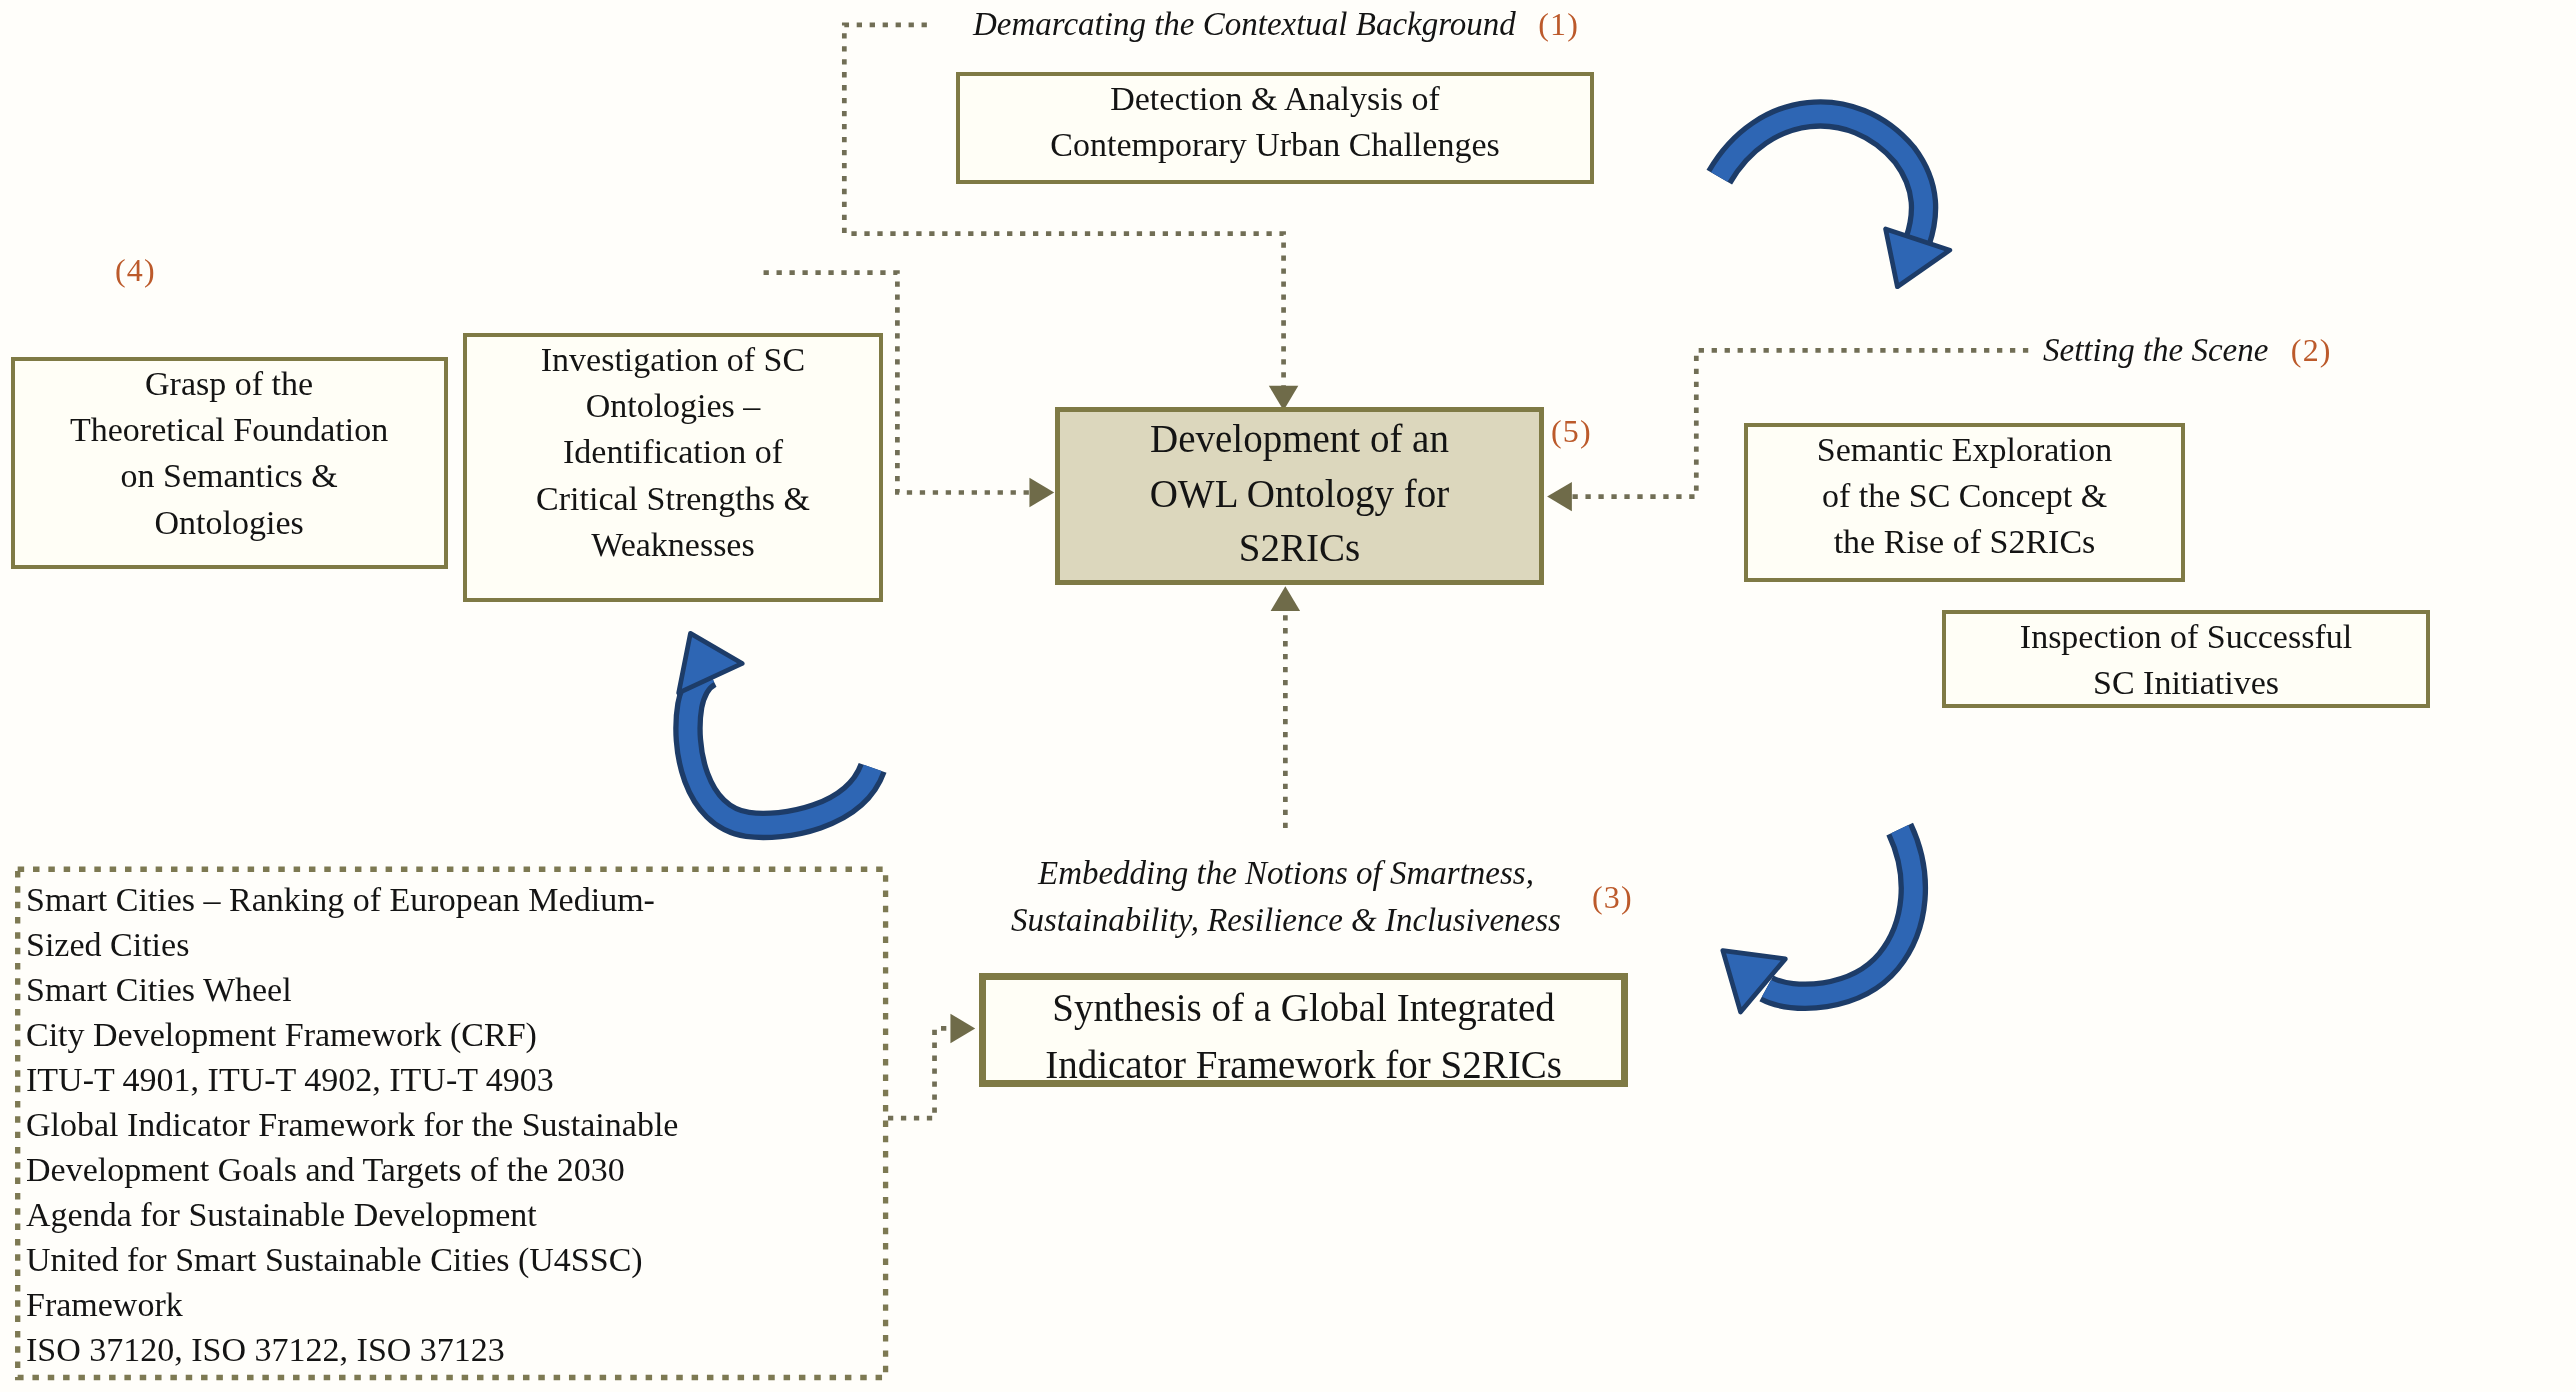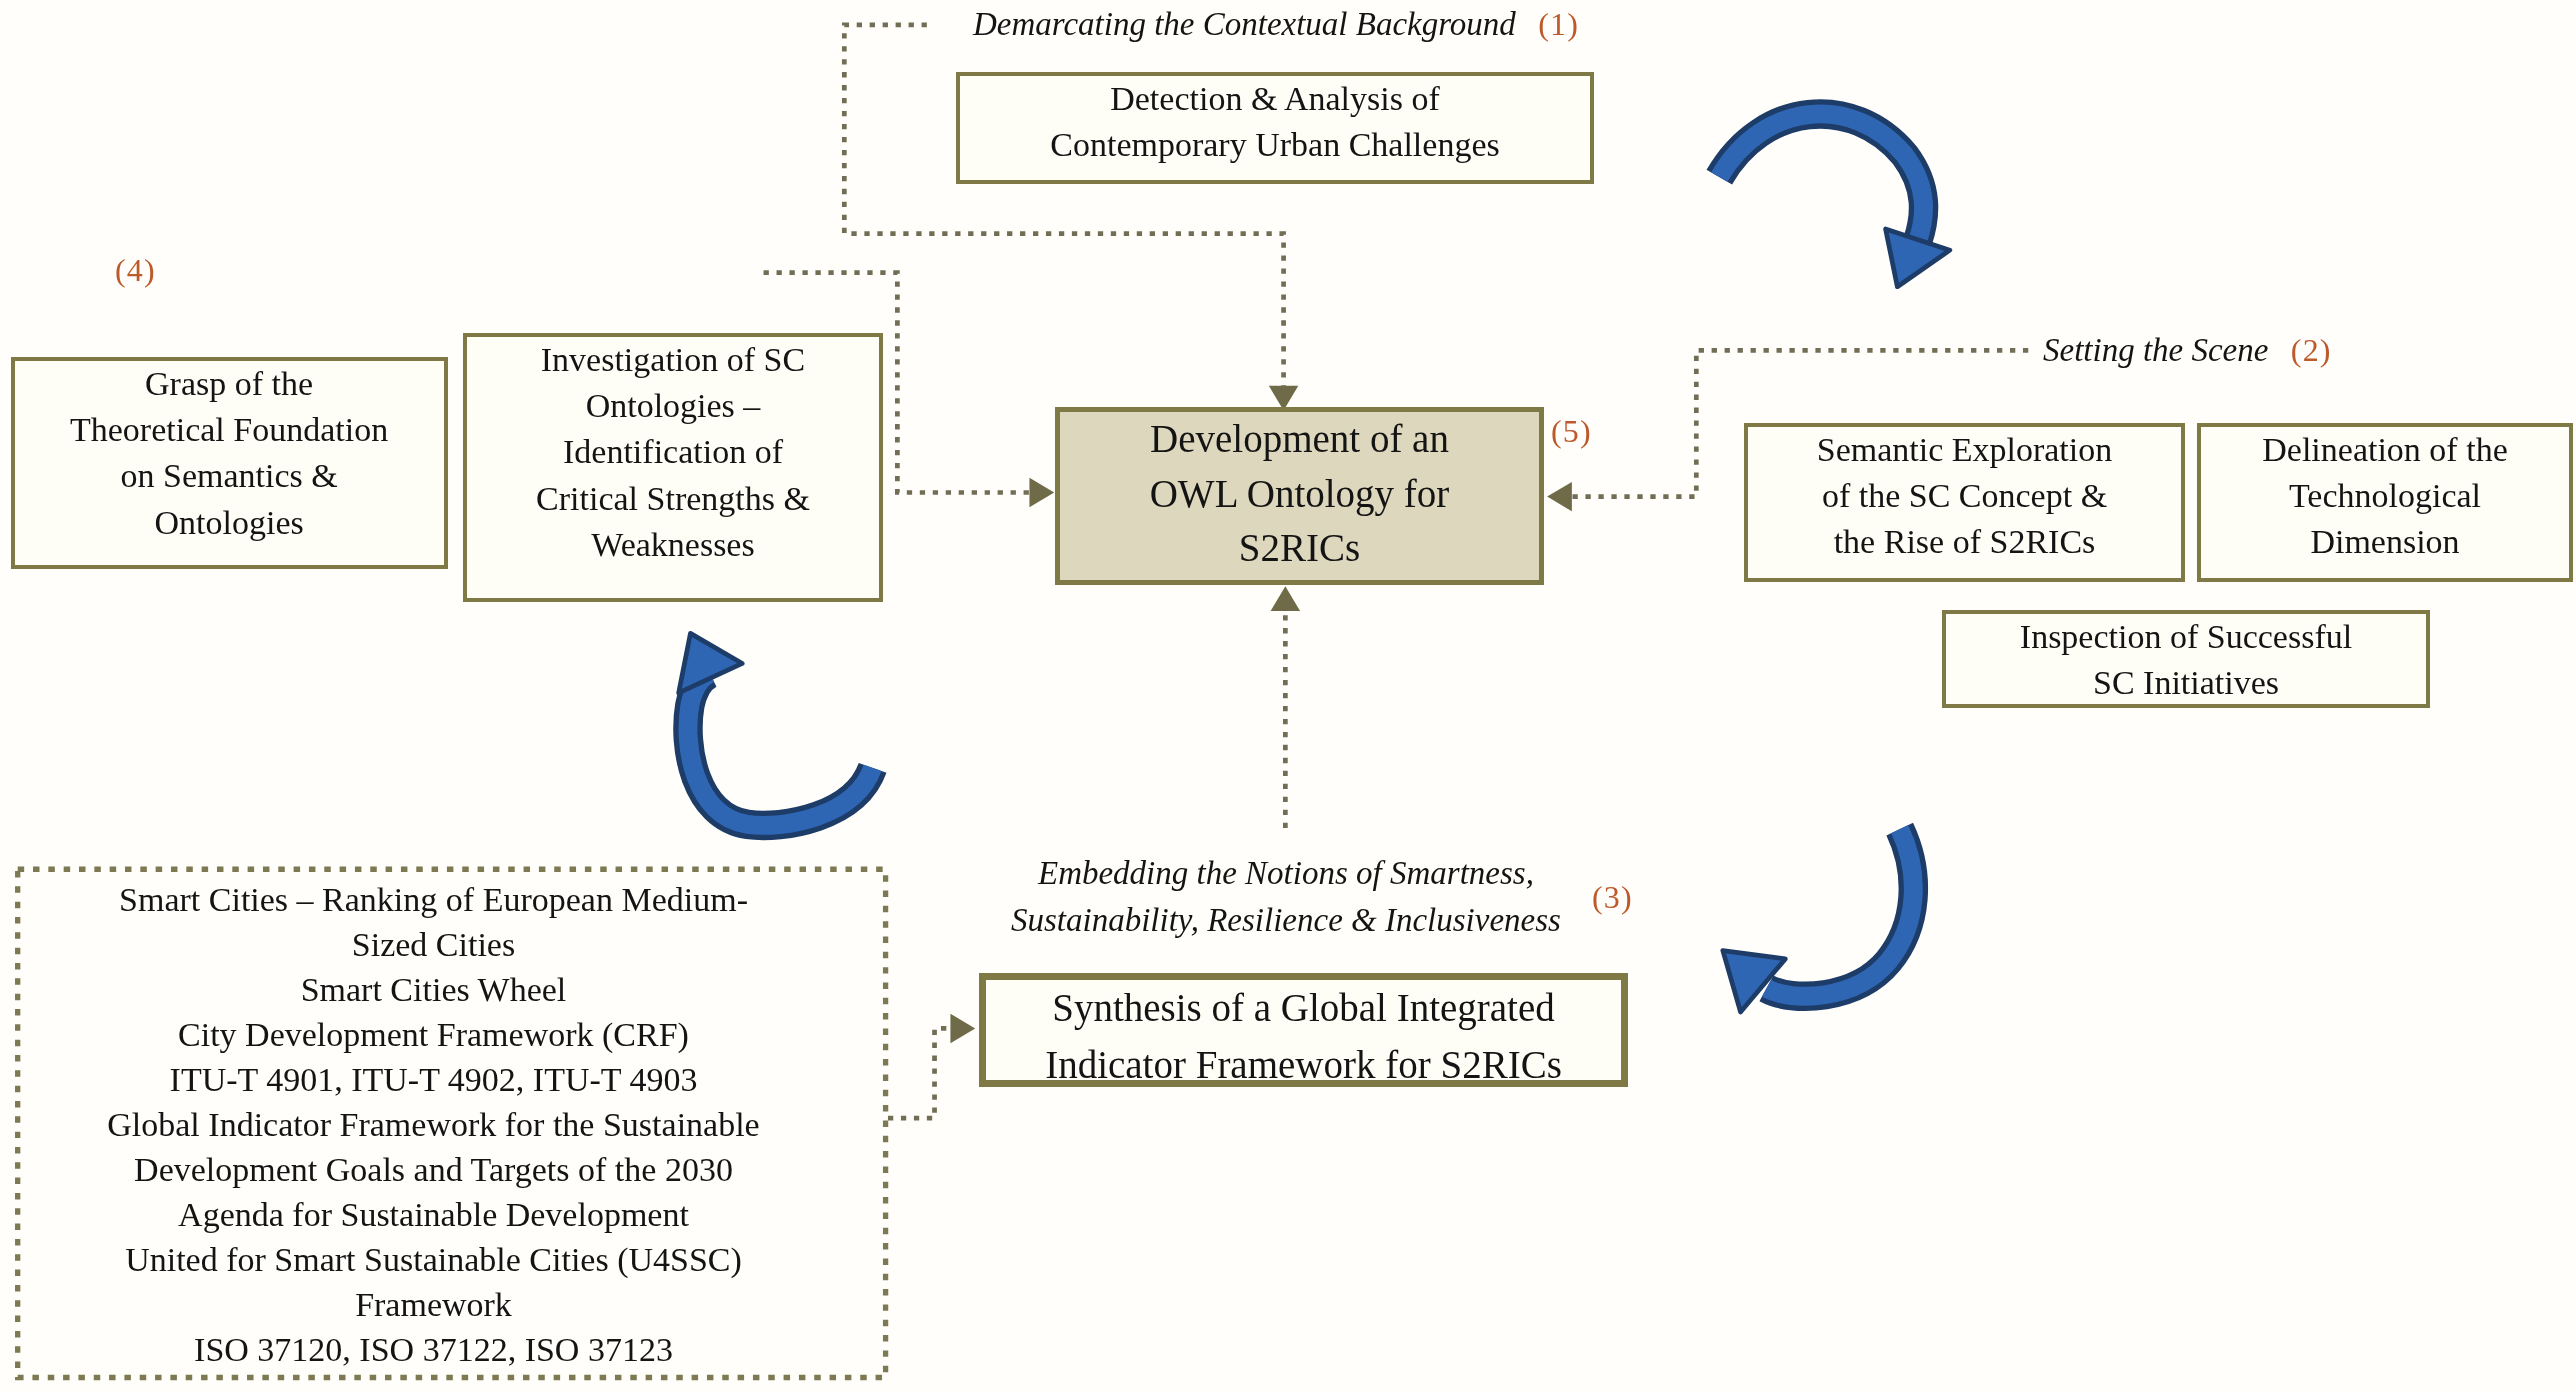--- a/index.html
+++ b/index.html
@@ -56,22 +56,22 @@
   }
   .embedding-wrap{
     position:absolute;left:1011px;top:850px;
     display:flex;align-items:center;gap:31px;z-index:2;
   }
   .embedding-text{
     font-style:italic;font-size:33px;line-height:47px;
     text-align:center;white-space:pre-line;
   }
   #frameworks-box{
-    position:absolute;left:18px;top:877px;width:831px;
-    text-align:center;z-index:2;
+    position:absolute;left:26px;top:877px;width:831px;
+    text-align:left;z-index:2;
   }
   .fw-line{
     font-size:34px;line-height:45px;white-space:pre-line;
   }
   #dev-num{position:absolute;left:1551px;top:413px;z-index:2;
     color:var(--orange);font-size:32px;letter-spacing:1.2px;}
 </style>
 </head>
 <body>
 
@@ -172,25 +172,20 @@
 OWL Ontology for
 S2RICs</span>
   </div>
 
   <div class="box" style="left:1744px;top:423px;width:441px;height:159px;">
     <span class="pre">Semantic Exploration
 of the SC Concept &amp;
 the Rise of S2RICs</span>
   </div>
 
-  <div class="box" style="left:2197px;top:423px;width:376px;height:159px;">
-    <span class="pre">Delineation of the
-Technological
-Dimension</span>
-  </div>
 
   <div class="box" style="left:1942px;top:610px;width:488px;height:98px;">
     <span class="pre">Inspection of Successful
 SC Initiatives</span>
   </div>
 
   <div class="box synthesis-box" style="left:979px;top:973px;width:649px;height:114px;">
     <span class="pre">Synthesis of a Global Integrated
 Indicator Framework for S2RICs</span>
   </div>

